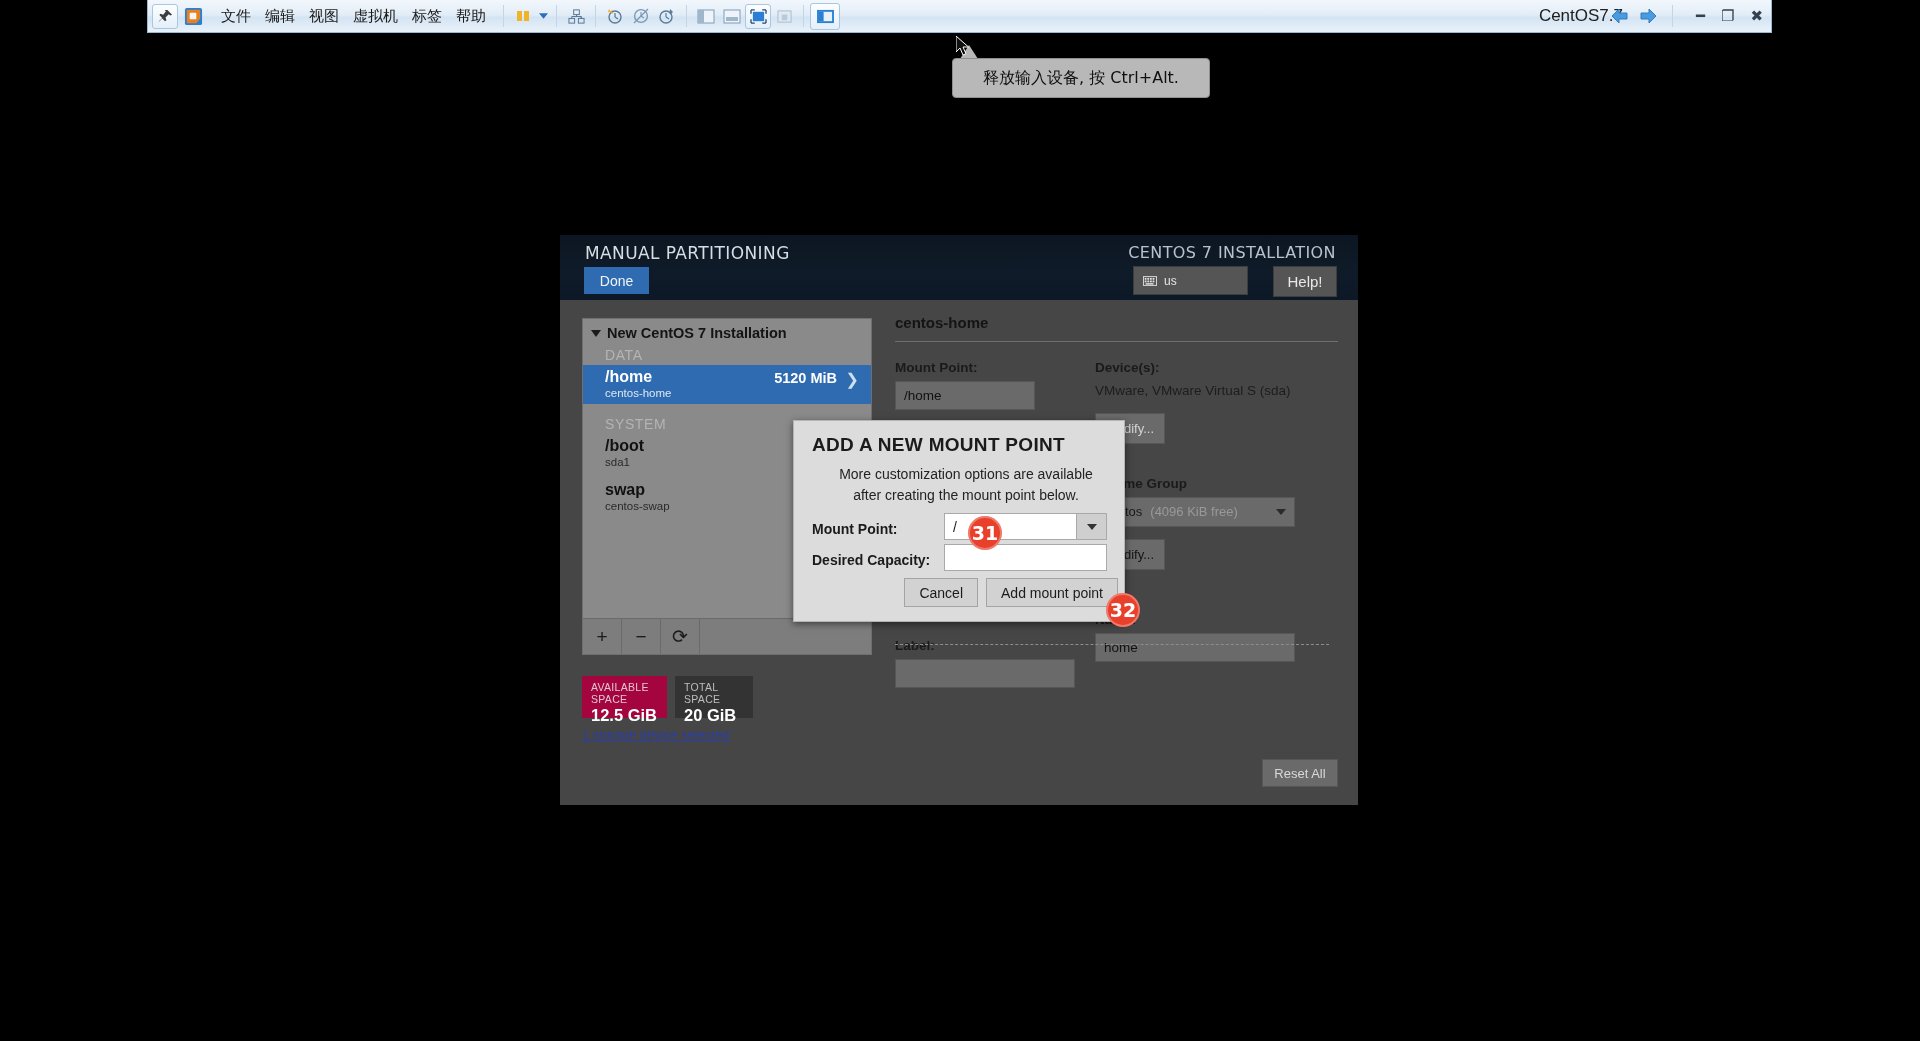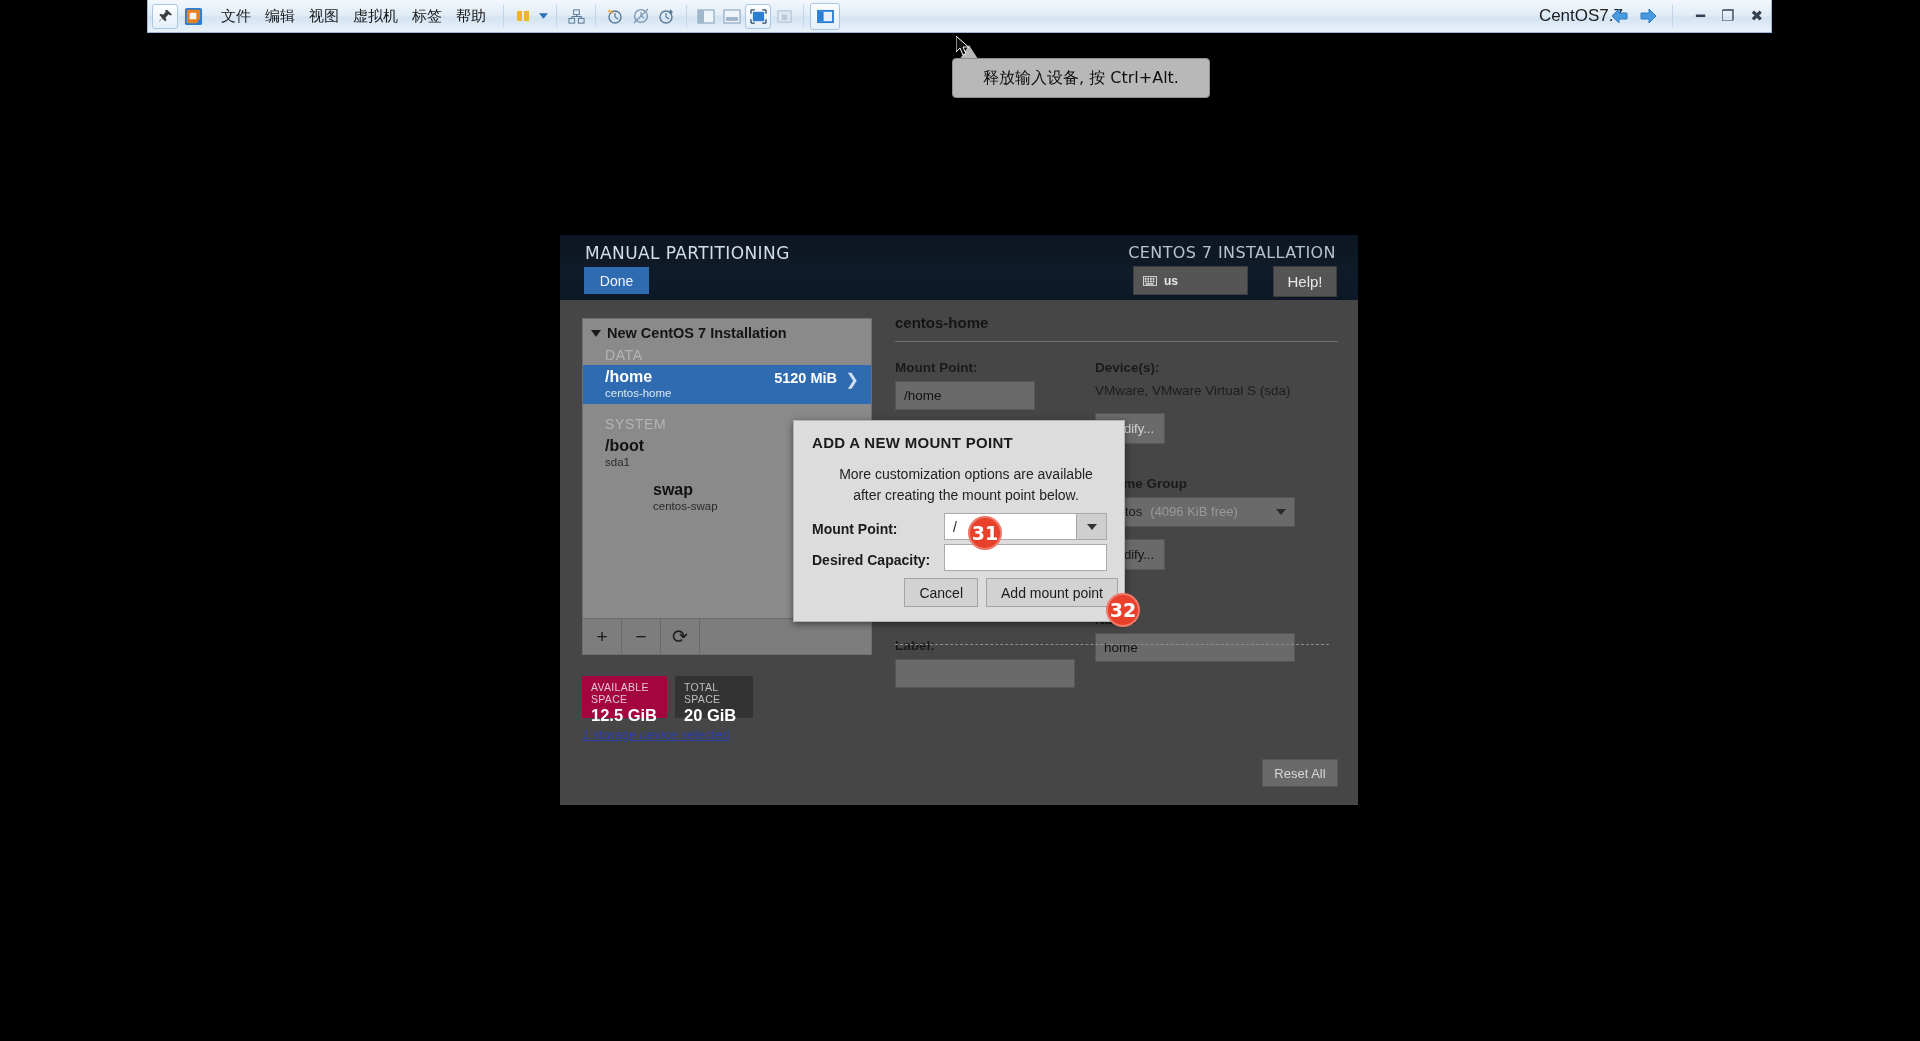--- a/index.html
+++ b/index.html
@@ -40,21 +40,21 @@
   #inst-header{position:absolute;left:0;top:0;width:100%;height:65px;
     background:linear-gradient(to bottom,#0c1622,#101b29 60%,#0d1826);}
   #inst-title{position:absolute;left:25px;top:8px;font-size:17px;color:#d6dde4;letter-spacing:.4px;
     font-family:"DejaVu Sans","Liberation Sans",sans-serif;}
   #inst-brand{position:absolute;right:22px;top:8px;font-size:16px;color:#b9c2cb;letter-spacing:.4px;
     font-family:"DejaVu Sans","Liberation Sans",sans-serif;}
   #done-btn{position:absolute;left:24px;top:32px;width:65px;height:27px;background:#2f6bb0;
     display:flex;align-items:center;justify-content:center;color:#f0f4f8;font-size:14px;}
   #kbd-box{position:absolute;right:110px;top:31px;width:115px;height:29px;background:#555;
     border:1px solid #3d3d3d;display:flex;align-items:center;gap:7px;padding-left:9px;box-sizing:border-box;}
-  #kbd-box .klabel{font-size:12px;font-weight:bold;color:#e6e6e6;}
+  #kbd-box .klabel{font-size:12px;font-weight:normal;color:#e6e6e6;}
   #help-btn{position:absolute;right:21px;top:31px;width:62px;height:29px;background:#555;
     border:1px solid #3d3d3d;display:flex;align-items:center;justify-content:center;
     color:#e8e8e8;font-size:15px;}
 
   #inst-body{position:absolute;left:0;top:65px;width:100%;bottom:0;}
 
   
   #part-list{position:absolute;left:22px;top:18px;width:290px;height:337px;background:#8a8a8a;
     border:1px solid #6f6f6f;box-sizing:border-box;}
   .pl-root{display:flex;align-items:center;gap:6px;padding:6px 25px 2px 8px;}
@@ -104,21 +104,21 @@
   .dselect{width:100%;height:30px;background:#6a6a6a;border:1px solid #565656;box-sizing:border-box;
     display:flex;align-items:center;padding:0 8px;font-size:13px;color:#1a1a1a;gap:8px;}
   .dselect .muted{color:#999;}
   .dselect .caret{margin-left:auto;width:0;height:0;border-left:5px solid transparent;
     border-right:5px solid transparent;border-top:6px solid #2a2a2a;}
   #detail-dashed{position:absolute;left:0;top:330px;width:98%;border-top:1px dashed #8d8d8d;}
 
   
   #modal{position:absolute;left:793px;top:420px;width:330px;height:200px;background:#dcdcdc;
     border:1px solid #b4b4b4;box-shadow:0 2px 7px rgba(0,0,0,.5);}
-  #modal-title{position:absolute;left:18px;top:13px;font-size:15px;font-weight:bold;color:#1b1b1b;
+  #modal-title{position:absolute;left:18px;top:13px;font-size:19px;font-weight:bold;color:#1b1b1b;
     letter-spacing:.3px;}
   #modal-desc{position:absolute;left:33px;top:43px;width:278px;font-size:14px;color:#232323;
     line-height:1.5;text-align:center;}
   .m-label{position:absolute;font-size:14px;font-weight:bold;color:#1b1b1b;}
   #mp-label{left:18px;top:100px;}
   #dc-label{left:18px;top:131px;}
   #mp-field{position:absolute;left:150px;top:92px;width:163px;height:27px;background:#fff;
     border:1px solid #a9a9a9;box-sizing:border-box;}
   #mp-input{position:absolute;left:0;top:0;right:30px;bottom:0;display:flex;align-items:center;
     padding-left:8px;font-size:14px;color:#1a1a1a;}
@@ -322,21 +322,21 @@
         <div class="pl-sub">centos-home</div>
         <div class="pl-size">5120 MiB</div>
         <div class="pl-chev">❯</div>
       </div>
 
       <div class="pl-group" style="padding-top:12px;">SYSTEM</div>
       <div class="pl-row">
         <div class="pl-name">/boot</div>
         <div class="pl-sub">sda1</div>
       </div>
-      <div class="pl-row" style="padding-top:8px;margin-left:48px;">
+      <div class="pl-row" style="padding-top:8px;">
         <div class="pl-name">swap</div>
         <div class="pl-sub">centos-swap</div>
       </div>
 
       <div id="pl-toolbar">
         <div class="plt-btn">+</div>
         <div class="plt-btn">−</div>
         <div class="plt-btn">⟳</div>
       </div>
     </div>

